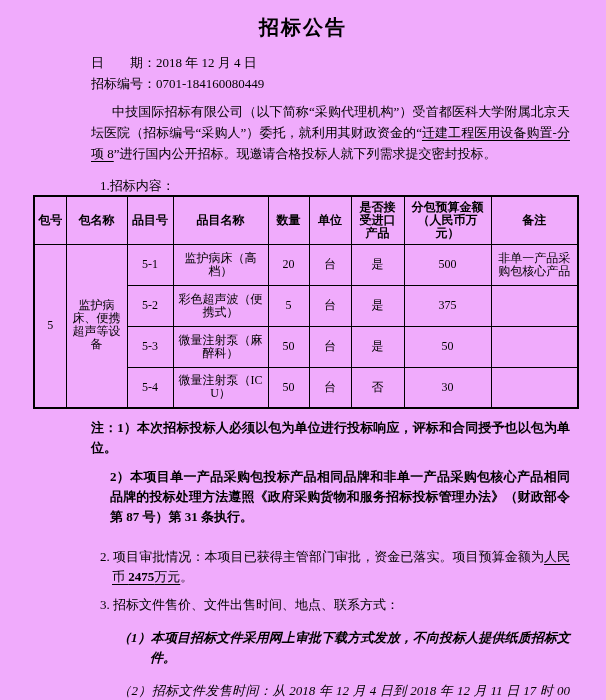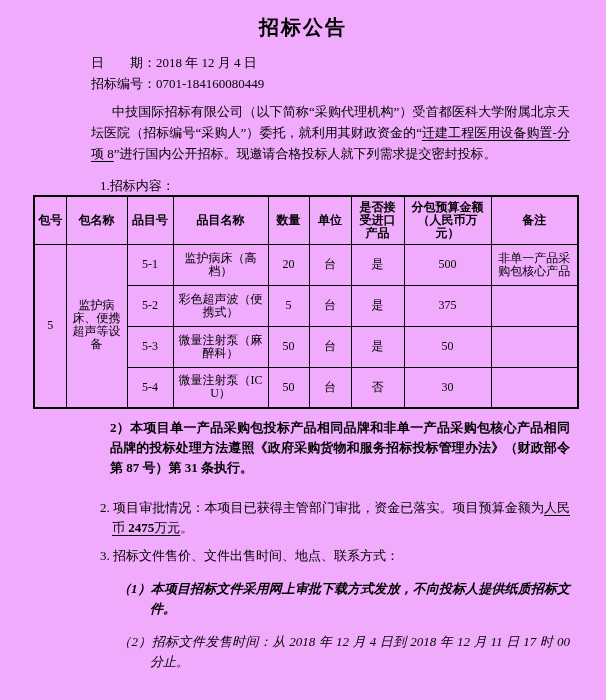--- a/index.html
+++ b/index.html
@@ -150,20 +150,21 @@
       <td class="cell-left">微量注射泵（ICU）</td>
       <td>50</td>
       <td>台</td>
       <td>否</td>
       <td>30</td>
       <td class="cell-left"></td>
     </tr>
   </tbody>
     </table>
 
+  <p class="note1">注：1）本次招标投标人必须以包为单位进行投标响应，评标和合同授予也以包为单位。</p>
   <p class="note2">2）本项目单一产品采购包投标产品相同品牌和非单一产品采购包核心产品相同品牌的投标处理方法遵照《政府采购货物和服务招标投标管理办法》（财政部令第 87 号）第 31 条执行。</p>
 
   <p class="item2"><span>2. 项目审批情况：本项目已获得主管部门审批，资金已落实。项目预算金额为</span><span class="u"><span>人民币 </span><span class="b">2475</span><span>万元</span></span><span>。</span></p>
 
   <p class="item3-heading">3. 招标文件售价、文件出售时间、地点、联系方式：</p>
   <p class="sub-item bold">（1）本项目招标文件采用网上审批下载方式发放，不向投标人提供纸质招标文件。</p>
   <p class="sub-item">（2）招标文件发售时间：从 2018 年 12 月 4 日到 2018 年 12 月 11 日 17 时 00 分止。</p>
 
 </div>
 

